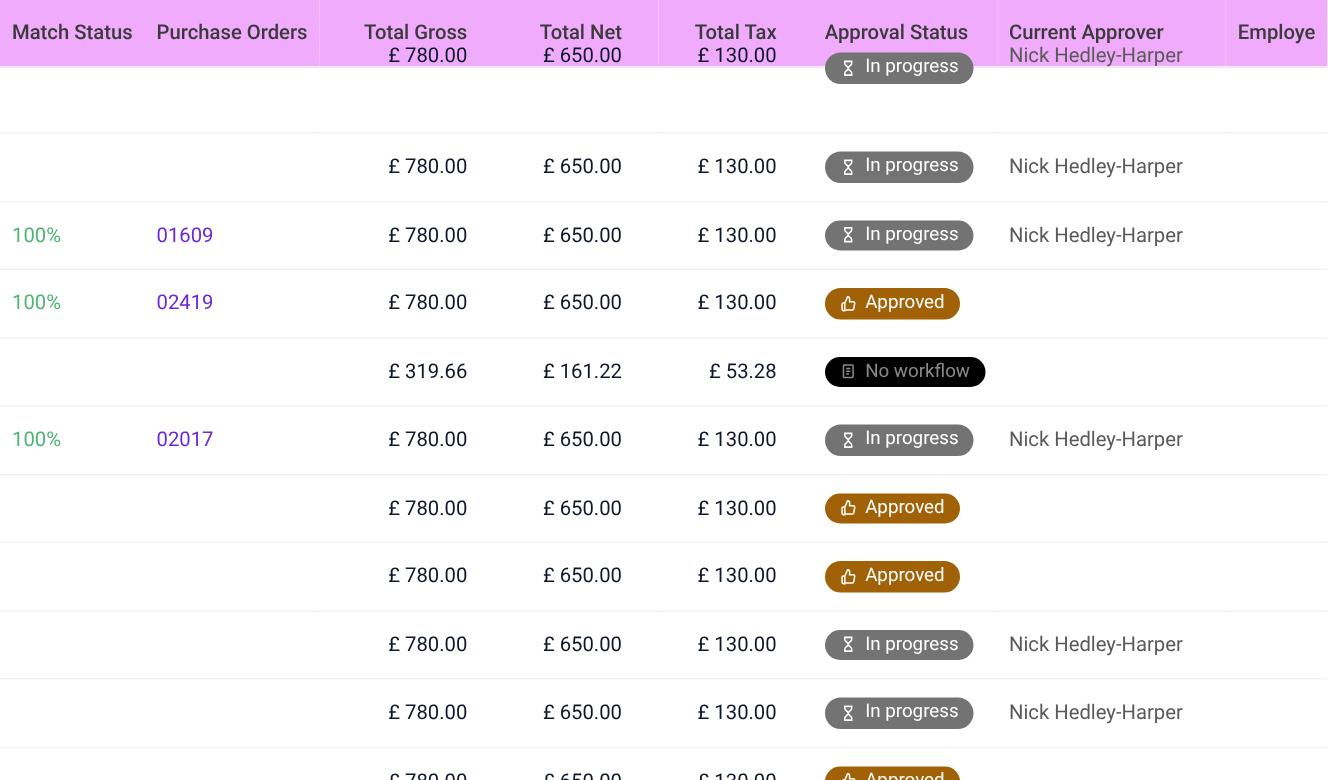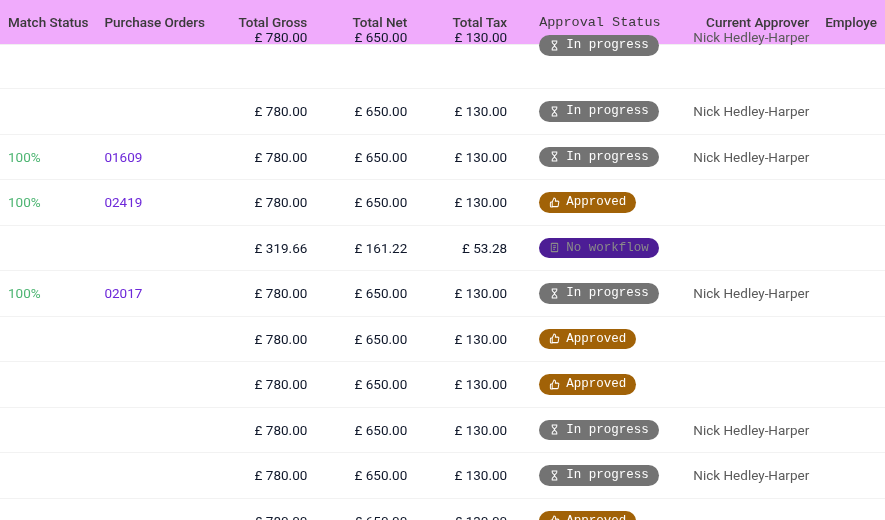--- a/index.html
+++ b/index.html
@@ -49,42 +49,42 @@
       padding: 12px 8px;
       white-space: nowrap;
       color: #5a5a5a;
       vertical-align: middle;
     }
     .col-match { width: 80px; }
     .col-po { width: 105px; }
     .col-gross { width: 125px; text-align: right; padding-right: 24px; }
     .col-net { width: 105px; text-align: right; padding-right: 24px; }
     .col-tax { width: 105px; text-align: right; padding-right: 24px; }
-    .col-approval { width: 115px; font-family: Liberation Mono, monospace; }
-    .col-approver { width: 155px; text-align: right; }
+    .col-approval { width: 115px; }
+    .col-approver { width: 155px; }
     .col-employee { width: 55px; }
 
     th.col-gross, th.col-net, th.col-tax { text-align: right; padding-right: 24px; }
 
     .match-percent { color: #4db572; font-weight: 400; }
     .po-link { color: #6d28d9; cursor: pointer; }
     .money { color: #0f172a; }
 
     .badge {
       display: inline-flex;
       align-items: center;
       border-radius: 14px;
       padding: 4px 10px;
       font-size: 12.5px;
       line-height: 1;
       gap: 6px;
     }
     .badge-progress { background: #737373; color: #fff; }
     .badge-approved { background: #a16207; color: #fff; align-items: center; }
-    .badge-none { background: #4c1d95; color: #8a8a8a; }
+    .badge-none { background: #000000; color: #8a8a8a; }
 
     .badge svg { width: 11px; height: 11px; display: block; }
 
     .clipped-top-badge {
       position: relative;
       top: -10px;
     }
     .clipped-top-text {
       position: relative;
       top: -12px;

